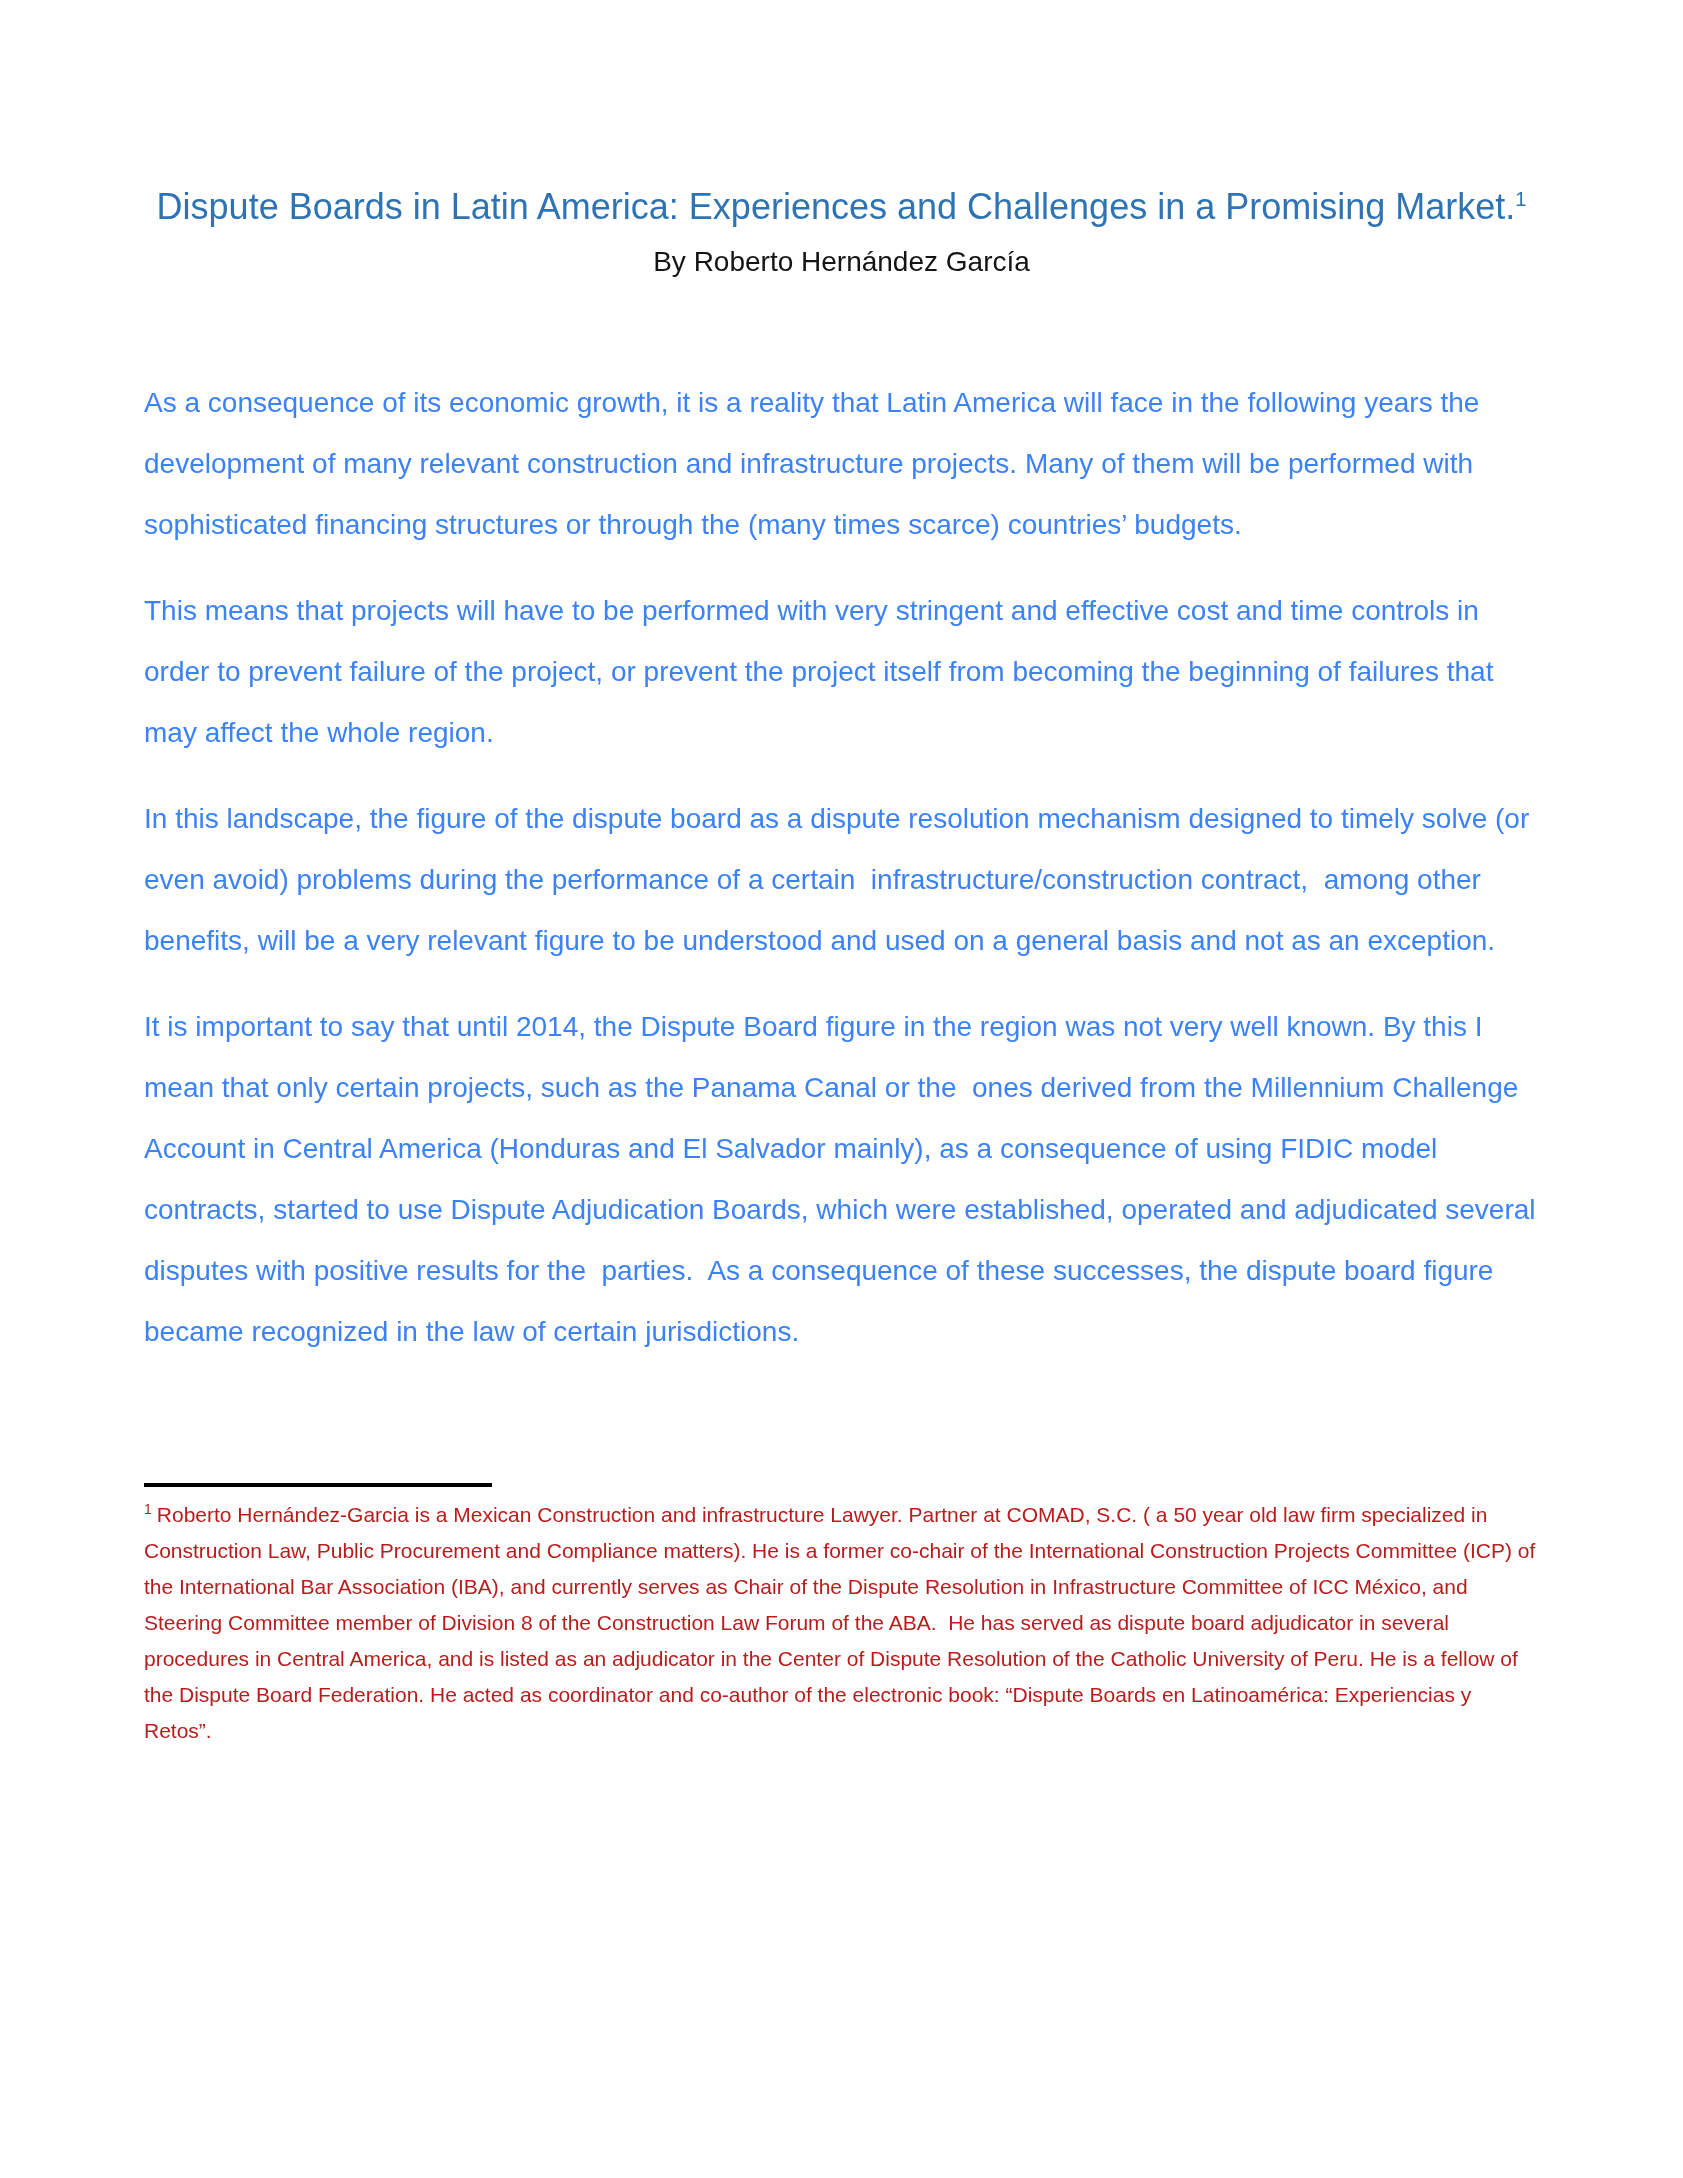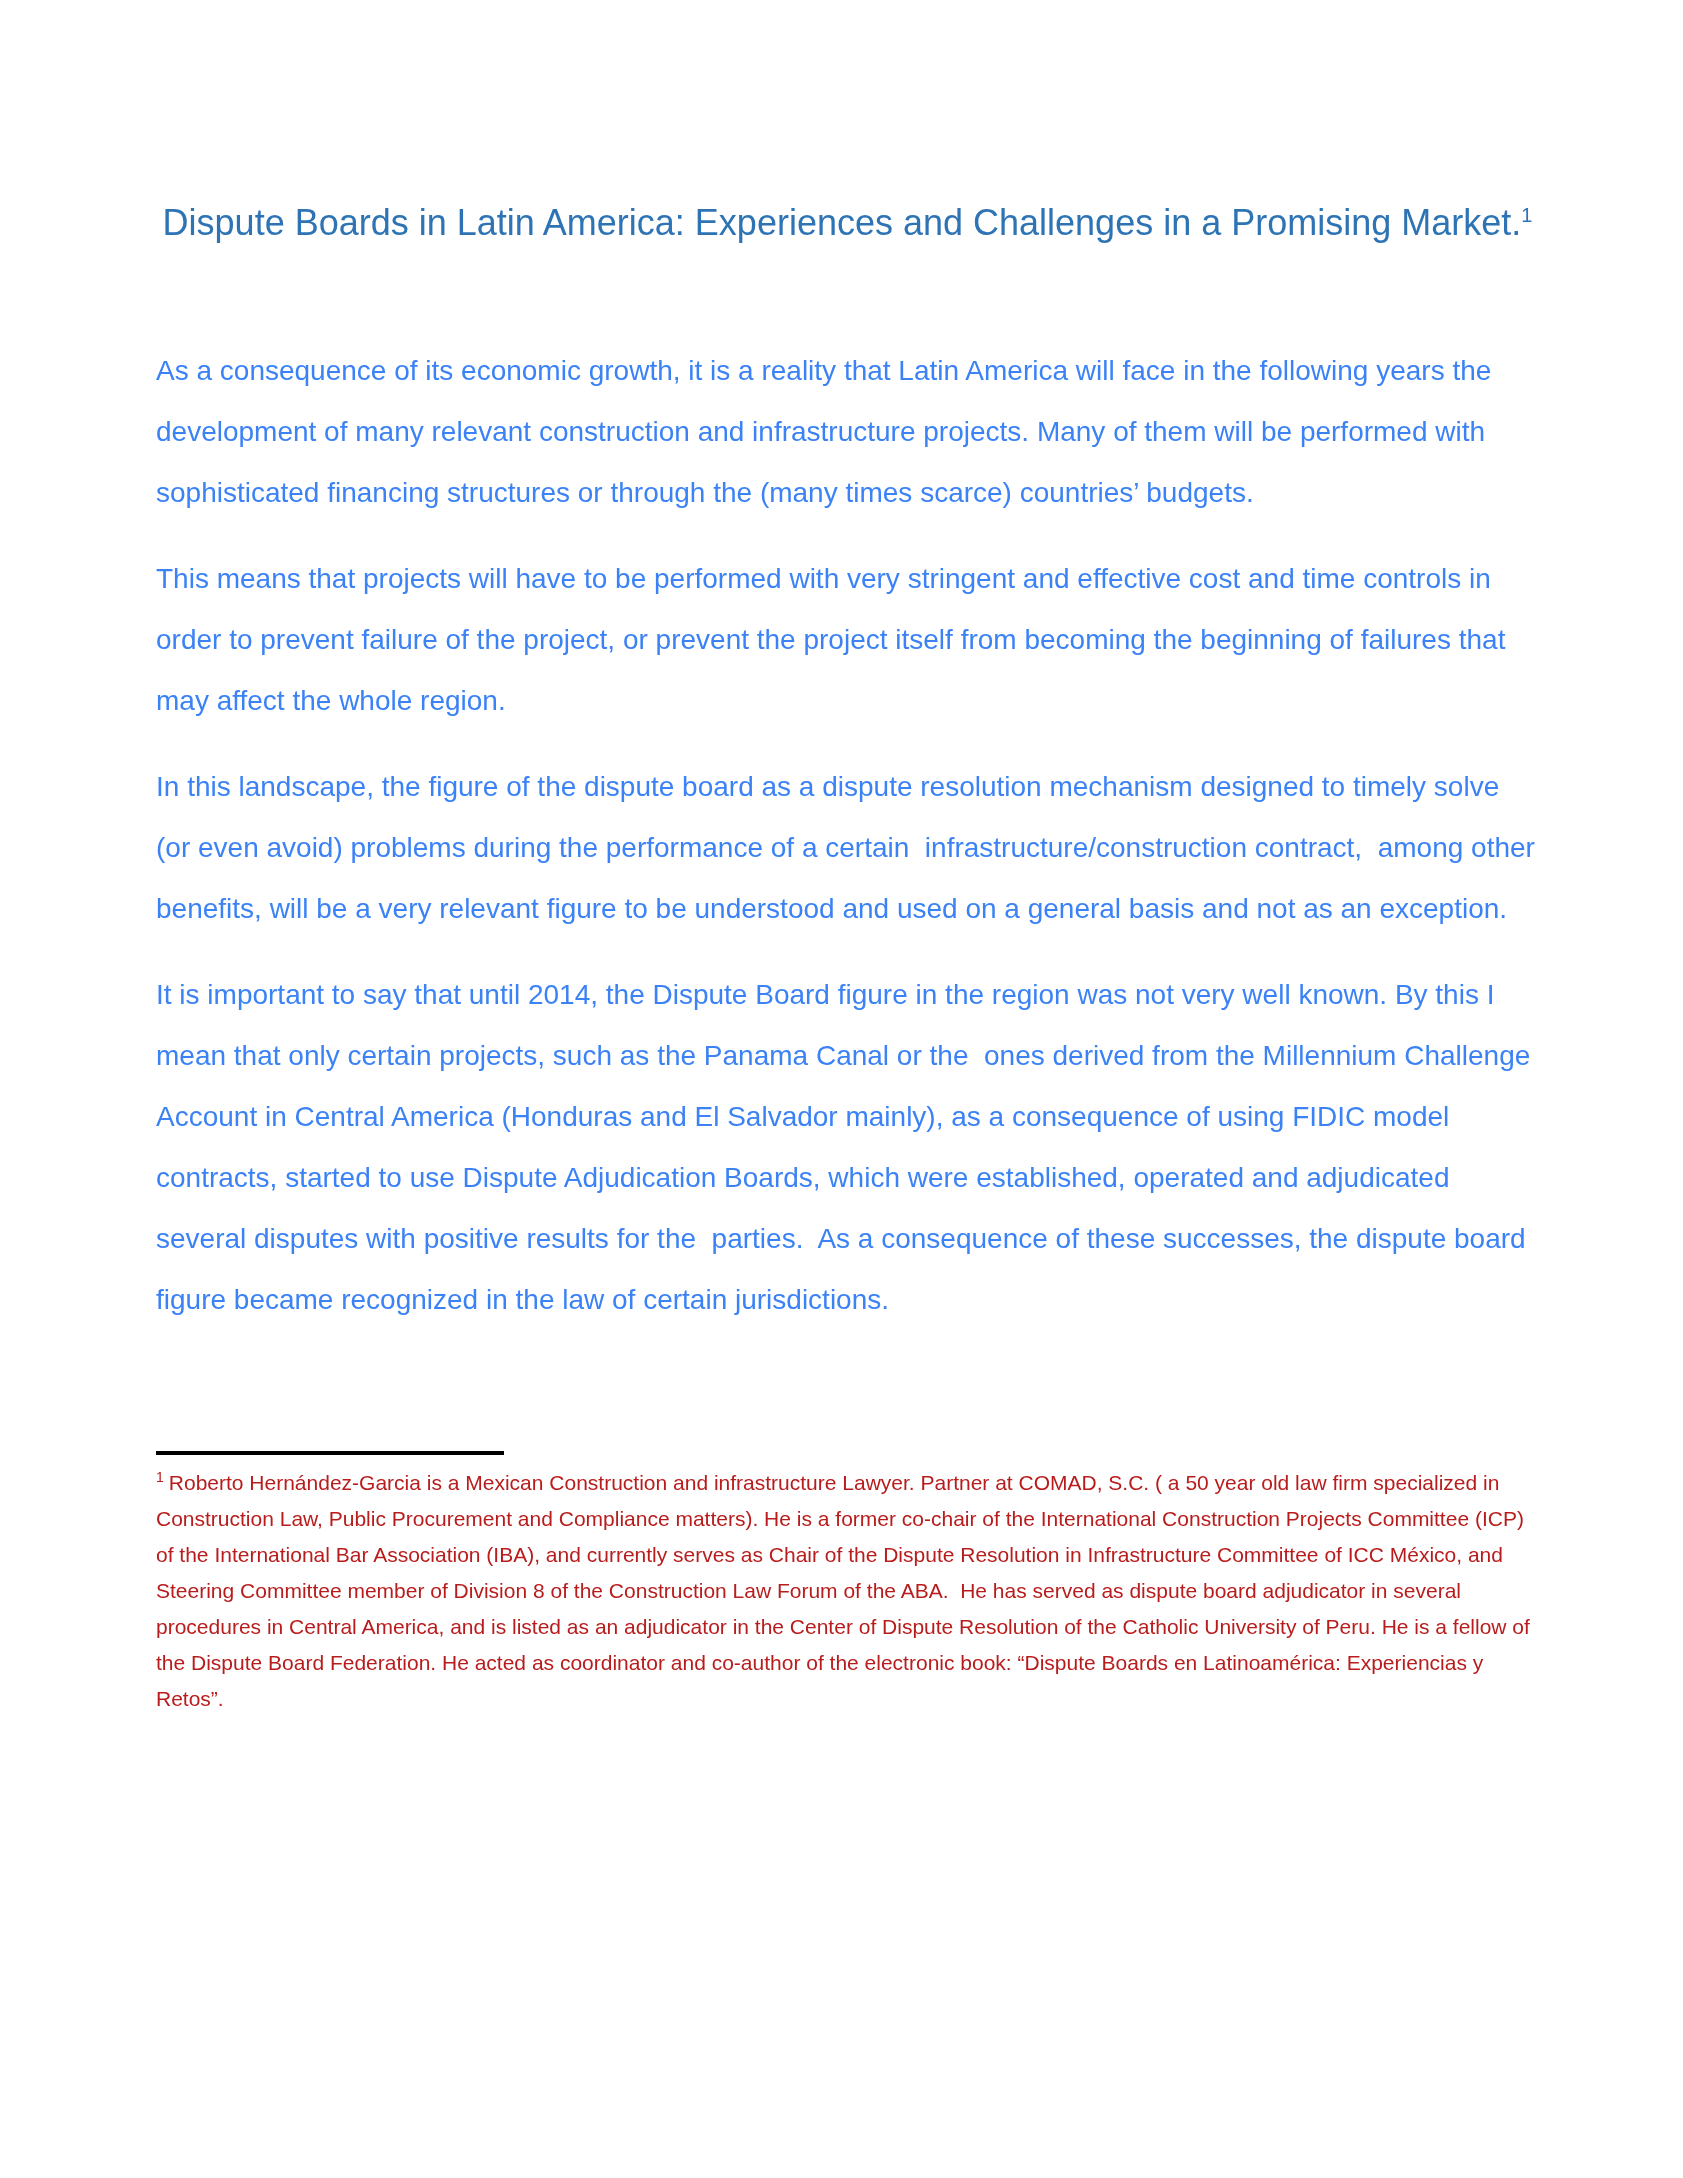--- a/index.html
+++ b/index.html
@@ -14,22 +14,21 @@
     margin: 0 auto;
     background: #ffffff;
     font-family: "Liberation Sans", sans-serif;
     color: #1a1a1a;
     overflow: hidden;
   }
   .content {
     position: absolute;
     left: 144px;
     right: 144px;
-    top: 16px;
-    margin-left: 12px;
+    top: 0;
   }
   .doc-title {
     margin: 176px auto 0;
     max-width: 1386px;
     font-size: 36px;
     line-height: 61px;
     font-weight: 400;
     text-align: center;
     color: #2E74B5;
   }
@@ -80,20 +79,21 @@
   }
 </style>
 </head>
 <body>
 
 <div class="page">
   <div class="content">
 
     <h1 class="doc-title"><span>Dispute Boards in Latin America: Experiences and Challenges in a Promising Market.</span><sup>1</sup></h1>
 
+    <p class="byline">By Roberto Hernández García</p>
 
     <div class="doc-body">
       <p>As a consequence of its economic growth, it is a reality that Latin America will face in the following years the development of many relevant construction and infrastructure projects. Many of them will be performed with sophisticated financing structures or through the (many times scarce) countries’ budgets.</p>
       <p>This means that projects will have to be performed with very stringent and effective cost and time controls in order to prevent failure of the project, or prevent the project itself from becoming the beginning of failures that may affect the whole region.</p>
       <p>In this landscape, the figure of the dispute board as a dispute resolution mechanism designed to timely solve (or even avoid) problems during the performance of a certain  infrastructure/construction contract,  among other benefits, will be a very relevant figure to be understood and used on a general basis and not as an exception.</p>
       <p>It is important to say that until 2014, the Dispute Board figure in the region was not very well known. By this I mean that only certain projects, such as the Panama Canal or the  ones derived from the Millennium Challenge Account in Central America (Honduras and El Salvador mainly), as a consequence of using FIDIC model contracts, started to use Dispute Adjudication Boards, which were established, operated and adjudicated several disputes with positive results for the  parties.  As a consequence of these successes, the dispute board figure became recognized in the law of certain jurisdictions.</p>
     </div>
 
     <div class="footnote-sep"></div>
 

